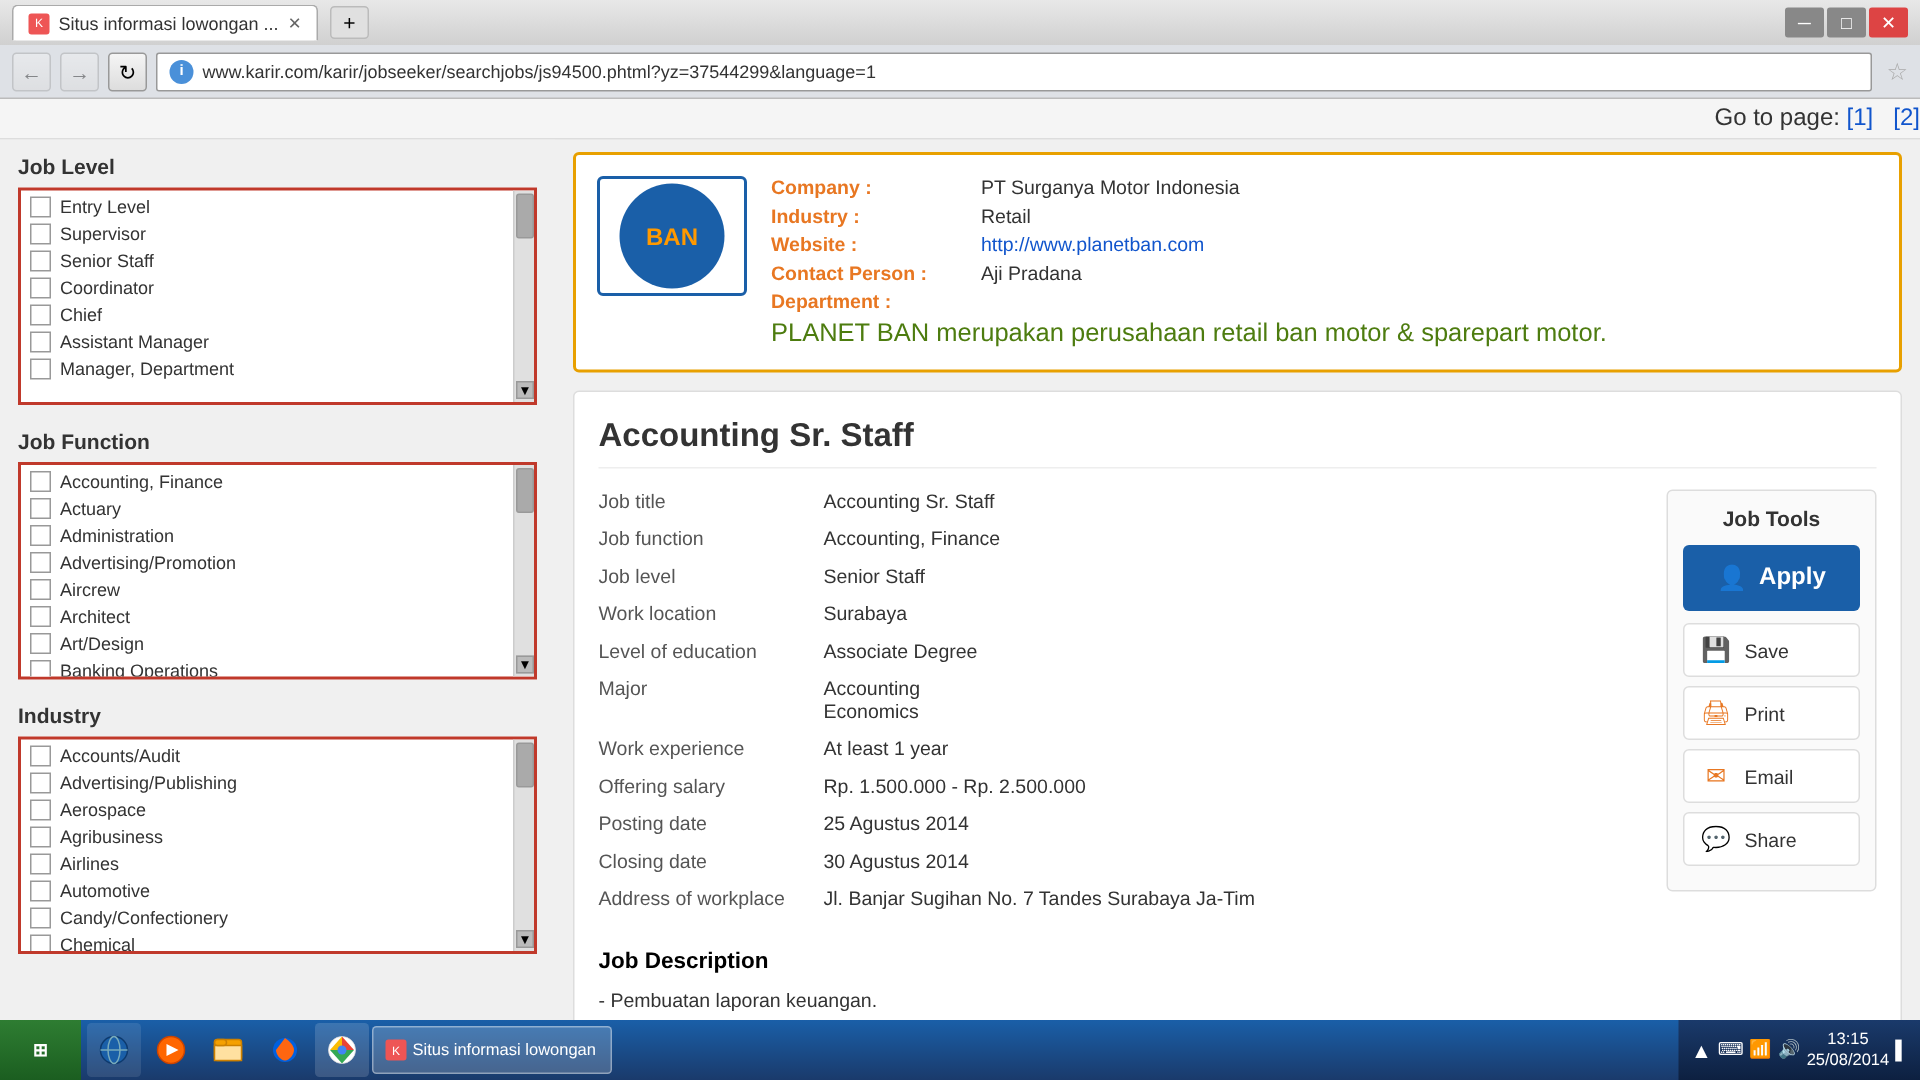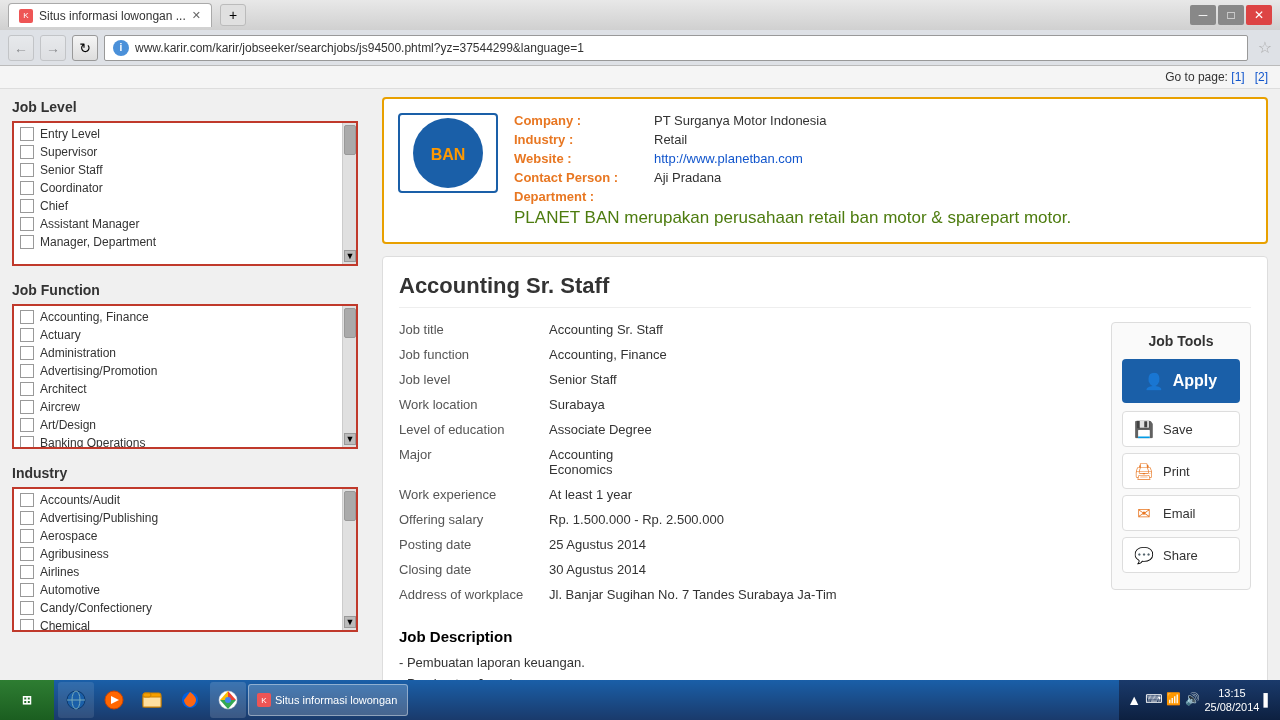--- a/index.html
+++ b/index.html
@@ -56,21 +56,21 @@
       display: flex; align-items: center; padding: 0 8px; font-size: 12px; color: #333;
     }
     .address-icon { width: 16px; height: 16px; background: #4a90d9; border-radius: 50%; margin-right: 6px; display:flex; align-items:center; justify-content:center; color:white; font-size:10px; font-weight:bold; }
     .star-icon { color: #aaa; font-size: 16px; margin-left: 4px; cursor: pointer; }
 
     .browser-content {
       flex: 1; display: flex; overflow: hidden; background: #f5f5f5;
     }
 
     
-    .page-goto { text-align: right; padding: 4px 12px; font-size: 12px; color: #333; background: #f5f5f5; border-bottom: 1px solid #ddd; }
+    .page-goto { text-align: right; padding: 4px 0; font-size: 16px; color: #333; background: #f5f5f5; border-bottom: 1px solid #ddd; }
     .page-goto a { color: #1155cc; text-decoration: none; }
 
     
     .page-wrap { display: flex; flex-direction: column; width: 100%; background: #f0f0f0; }
     .content-area { display: flex; flex: 1; overflow: hidden; }
 
     
     .sidebar {
       width: 370px; min-width: 370px; padding: 10px 12px; overflow-y: auto; background: #f0f0f0;
     }
@@ -251,25 +251,25 @@
                 <div class="filter-item">
                   <div class="filter-checkbox"></div>
                   <span>Administration</span>
                 </div>
                 <div class="filter-item">
                   <div class="filter-checkbox"></div>
                   <span>Advertising/Promotion</span>
                 </div>
                 <div class="filter-item">
                   <div class="filter-checkbox"></div>
+                  <span>Aircrew</span>
+                </div>
+                <div class="filter-item">
+                  <div class="filter-checkbox"></div>
                   <span>Architect</span>
-                </div>
-                <div class="filter-item">
-                  <div class="filter-checkbox"></div>
-                  <span>Aircrew</span>
                 </div>
                 <div class="filter-item">
                   <div class="filter-checkbox"></div>
                   <span>Art/Design</span>
                 </div>
                 <div class="filter-item">
                   <div class="filter-checkbox"></div>
                   <span>Banking Operations</span>
                 </div>
               </div>

